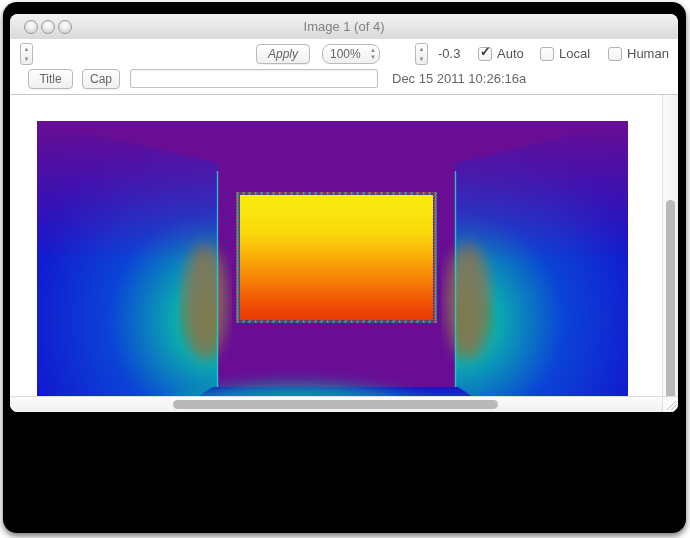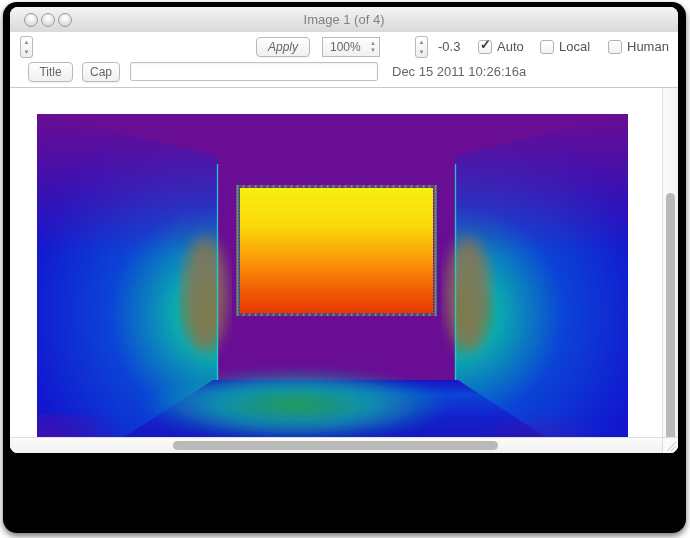--- a/index.html
+++ b/index.html
@@ -1,33 +1,33 @@
 <!DOCTYPE html>
 <html style="--background-purple: #690d94; --corner-violet: #53098e; --wall-deep-blue: #1a10b5; --wall-blue: #1216cf; --wall-mid-blue: #0b44d6; --wall-teal: #0baaae; --wall-green: #2aa73c; --wall-olive: #8d7350; --edge-cyan: #25ccd4; --floor-horizon-blue: #1a12c4; --floor-blue: #1322cd; --floor-bottom-violet: #3c0696; --hotspot-green: #27a83e; --hotspot-teal: #10a9a4; --window-yellow: #f8ee10; --window-gold: #fbd90b; --window-orange: #fa9407; --window-red: #e93804;"><head>
 <meta charset="utf-8">
 <style>
   html,body{margin:0;padding:0;background:#ffffff;font-family:"Liberation Sans",sans-serif;}
   .canvas{position:relative;width:690px;height:538px;background:#fff;overflow:hidden;}
   .shadow{position:absolute;left:3px;top:2px;width:683px;height:531px;background:#000;border-radius:14px;box-shadow:0 3px 6px rgba(0,0,0,.55);}
-  .window{position:absolute;left:10px;top:7px;width:668px;height:446px;background:#fff;border-radius:8px;overflow:hidden;}
+  .window{position:absolute;left:10px;top:14px;width:668px;height:398px;background:#fff;border-radius:8px;overflow:hidden;}
 
   
   .titlebar{position:absolute;left:0;top:0;width:100%;height:25px;background:linear-gradient(#f4f4f4,#d9d9d9);border-bottom:1px solid #b3b3b3;}
   .title{position:absolute;left:0;right:0;top:0;height:25px;line-height:25px;text-align:center;font-size:13px;color:#828282;}
   .tl{position:absolute;top:6px;width:12px;height:12px;border-radius:50%;border:1px solid #9b9b9b;background:radial-gradient(circle at 50% 35%,#fbfbfb 15%,#cfcfcf 90%);}
   .tl.c1{left:14px}.tl.c2{left:31px}.tl.c3{left:48px}
 
   
   .toolbar{position:absolute;left:0;top:25px;width:100%;height:55px;background:#fff;}
   .tsep{position:absolute;left:0;top:80px;width:100%;height:1px;background:#c8c8c8;}
   .txt{position:absolute;font-size:13px;color:#555;line-height:20px;white-space:nowrap;}
   .btn{position:absolute;height:20px;border:1px solid #b9b9b9;border-radius:4px;background:linear-gradient(#fefefe,#f0f0f0);color:#666;font-size:12px;text-align:center;line-height:18px;box-sizing:border-box;box-shadow:0 1px 0 rgba(0,0,0,.05);}
   .stepper{position:absolute;width:13px;height:22px;border:1px solid #b9b9b9;border-radius:3px;background:linear-gradient(#fff,#ededed);box-sizing:border-box;}
   .stepper span{display:block;height:10px;font-size:6px;line-height:10px;text-align:center;color:#8a8a8a;}
-  .popup{position:absolute;height:20px;border:1px solid #b9b9b9;border-radius:0;background:linear-gradient(#fefefe,#f0f0f0);box-sizing:border-box;}
+  .popup{position:absolute;height:20px;border:1px solid #b9b9b9;border-radius:8px;background:linear-gradient(#fefefe,#f0f0f0);box-sizing:border-box;}
   .popup .pv{position:absolute;left:7px;top:0;font-size:12px;color:#666;line-height:18px;}
   .popup .pa{position:absolute;right:3px;top:2px;font-size:6px;line-height:7px;color:#8a8a8a;text-align:center;}
   .checkbox{position:absolute;width:14px;height:14px;border:1px solid #b2b2b2;border-radius:3px;background:linear-gradient(#fff,#f2f2f2);box-sizing:border-box;}
   .checkbox .check{display:none;position:absolute;left:1px;top:-4px;font-size:13px;font-weight:bold;color:#3c3c3c;}
   .checkbox.checked .check{display:block;}
   .field{position:absolute;height:19px;border:1px solid #c2c2c2;border-radius:2px;background:#fff;box-sizing:border-box;font-size:12px;color:#444;padding:0 4px;outline:none;box-shadow:inset 0 1px 2px rgba(0,0,0,.07);}
 
   
   .content{position:absolute;left:0;top:81px;width:652px;height:414px;background:#fff;overflow:hidden;}
   .imagebox{position:absolute;left:27px;top:26px;width:591px;height:369px;}

